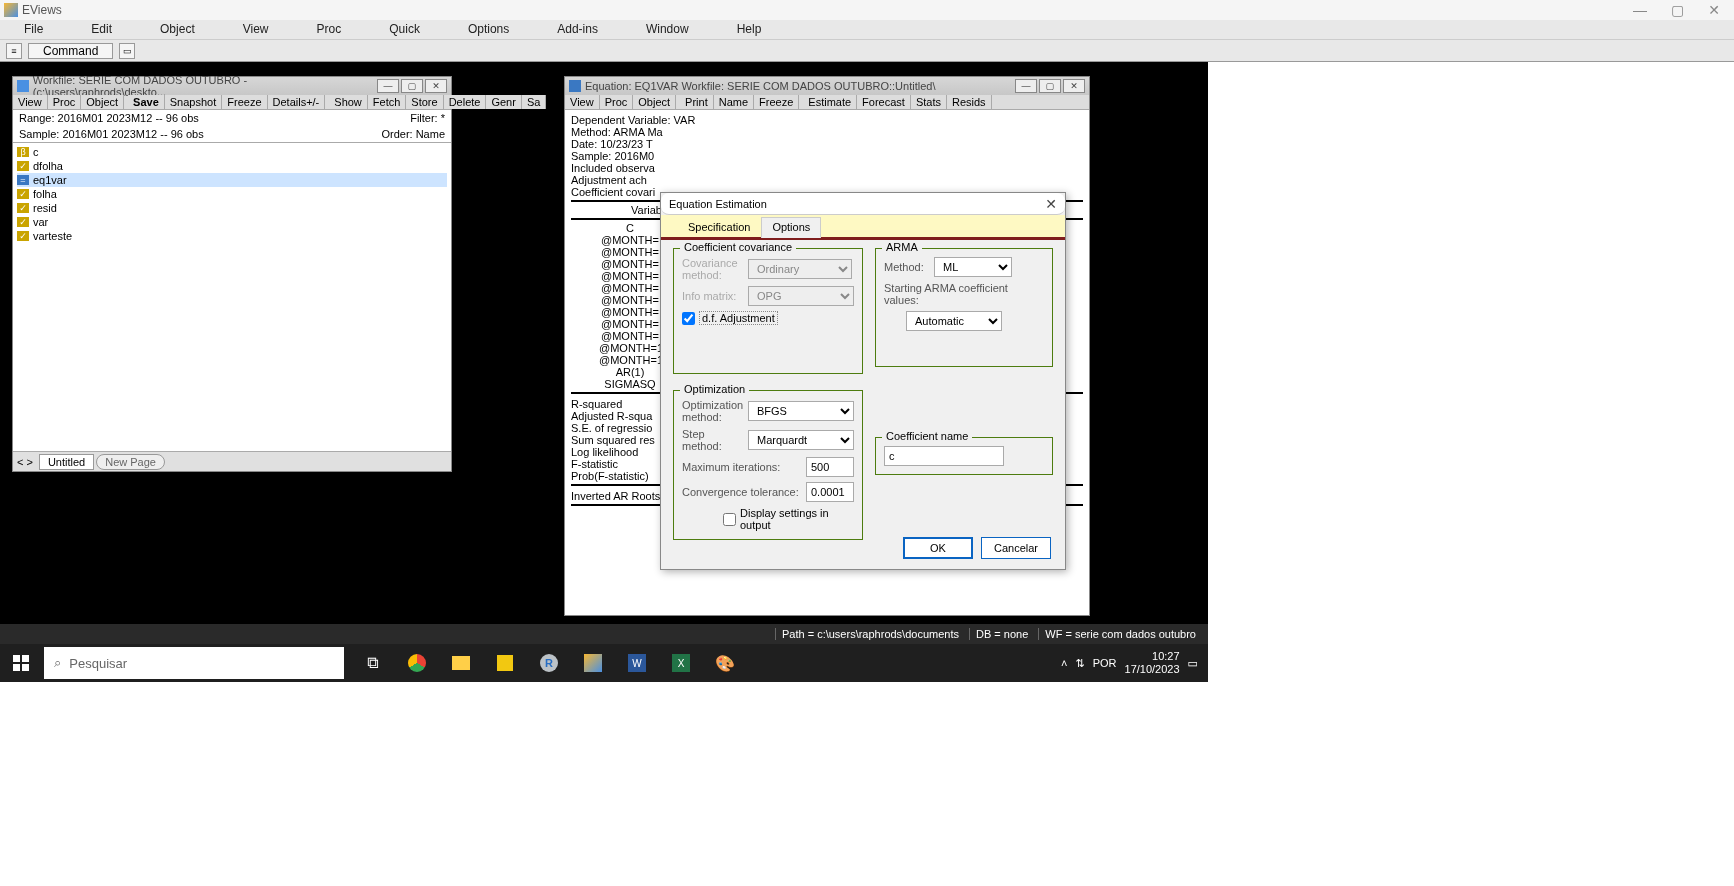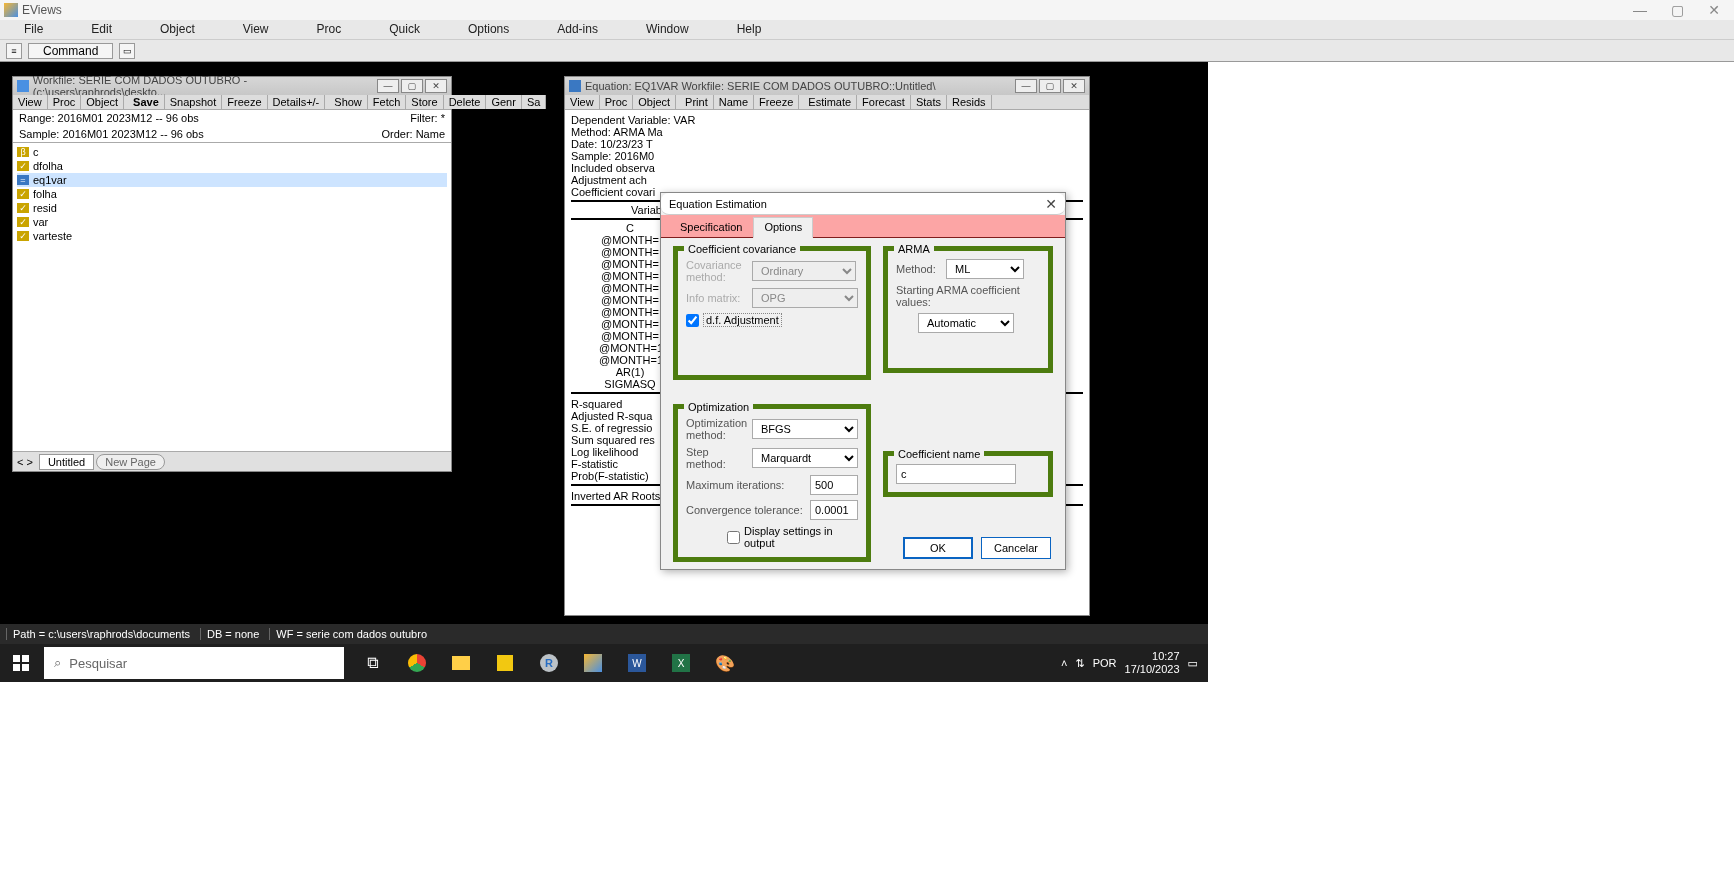--- a/index.html
+++ b/index.html
@@ -53,40 +53,40 @@
 .stattbl .c1 { width: 128px; }
 .stattbl .c2 { width: 64px; text-align: right; padding-right: 8px; }
 .stattbl .c3 { width: 130px; }
 .stattbl .c4 { width: 70px; text-align: right; }
 .eq-body .varhdr { padding-left: 60px; font-size: 11px; }
 
 
 .dialog { position: absolute; left: 660px; top: 130px; width: 406px; height: 378px; background: #f0f0f0; border: 1px solid #888; box-shadow: 2px 2px 8px rgba(0,0,0,.3); font-size: 11px; }
 .dlg-title { height: 22px; display: flex; align-items: center; padding: 0 8px; border-bottom: 1px solid #ccc; background: #fff; border-radius: 8px; }
 .dlg-title .x { margin-left: auto; font-size: 14px; color: #444; cursor: default; }
-.dlg-tabs { background: #fca5a5; padding: 2px 4px 0 8px; border-bottom: 1px solid #7f1d1d; display: flex; }
+.dlg-tabs { background: #fef9c3; padding: 2px 4px 0 16px; border-bottom: 3px solid #7f1d1d; display: flex; }
 .dlg-tabs .dt { padding: 3px 10px; border: 1px solid transparent; cursor: default; }
 .dlg-tabs .dt.active { background: #f0f0f0; border: 1px solid #ccc; border-bottom: 1px solid #f0f0f0; margin-bottom: -1px; }
 .dlg-body { padding: 8px 12px; }
-.group { border: 5px solid #4d7c0f; padding: 8px; margin-bottom: 24px; position: relative; }
+.group { border: 1px solid #4d7c0f; padding: 8px; margin-bottom: 16px; position: relative; }
 .group .gt { position: absolute; top: -8px; left: 6px; background: #f0f0f0; padding: 0 4px; font-size: 11px; }
 .frow { display: flex; align-items: center; margin-bottom: 5px; gap: 6px; }
 .frow label { font-size: 11px; color: #555; }
 .frow.disabled label { color: #aaa; }
 select, input[type=text] { font-size: 11px; border: 1px solid #aaa; background: #fff; height: 20px; padding: 0 4px; }
 select.dis { background: #eee; color: #888; }
 .chk { display: flex; align-items: center; gap: 4px; font-size: 11px; }
 .cols { display: flex; gap: 12px; }
 .col { flex: 1; }
 .dlg-btns { position: absolute; bottom: 10px; right: 14px; display: flex; gap: 8px; }
 .dlg-btns button { width: 70px; height: 22px; font-size: 11px; border: 1px solid #0a64c2; background: #fff; }
 .dlg-btns button.ok { border: 1px solid #0a64c2; box-shadow: inset 0 0 0 1px #0a64c2; }
 
 
-.statusbar { position: absolute; left: 0; width: 1208px; top: 624px; height: 20px; background: #2a2a2a; color: #fff; font-size: 11px; display: flex; align-items: center; padding: 0 6px; gap: 4px; }
+.statusbar { position: absolute; left: 0; width: 1208px; top: 624px; height: 20px; background: #2a2a2a; color: #fff; font-size: 11px; display: flex; justify-content: flex-end; align-items: center; padding: 0 6px; gap: 4px; }
 .statusbar .seg { border-left: 1px solid #666; padding: 0 6px; }
 
 
 .taskbar { position: absolute; top: 644px; left: 0; width: 1208px; height: 38px; background: #1f1f1f; display: flex; align-items: center; color: #fff; }
 .taskbar .start { width: 42px; height: 38px; display: flex; align-items: center; justify-content: center; }
 .taskbar .search { background: #fff; height: 32px; width: 300px; display: flex; align-items: center; padding: 0 10px; color: #666; font-size: 13px; gap: 8px; margin: 0 2px; }
 .taskbar .tray { margin-left: auto; display: flex; align-items: center; gap: 8px; padding-right: 10px; font-size: 11px; }
 .taskbar .apps { display: flex; gap: 6px; margin-left: 8px; }
 .taskbar .app { width: 38px; height: 38px; display: flex; align-items: center; justify-content: center; font-size: 16px; }
 .taskbar .clock { text-align: right; line-height: 13px; }

